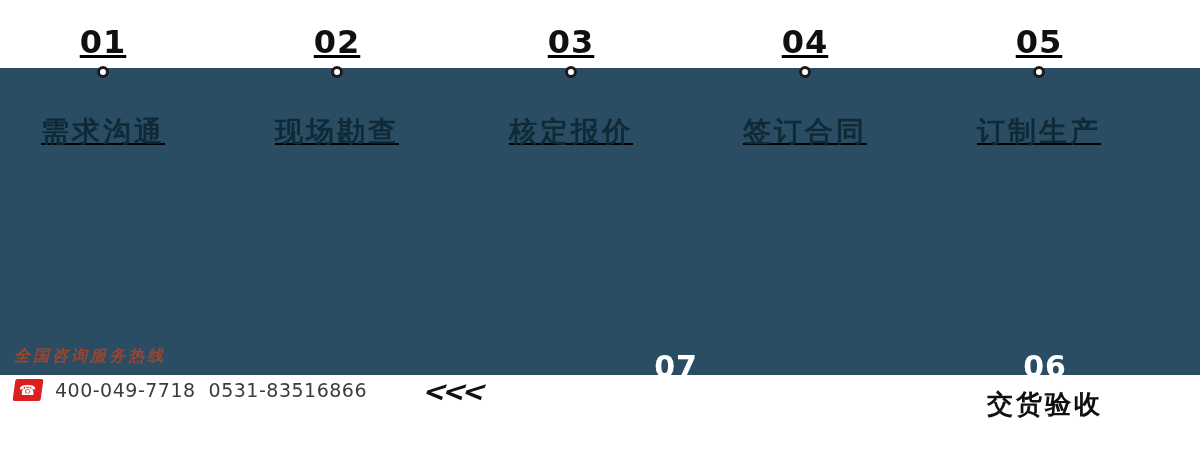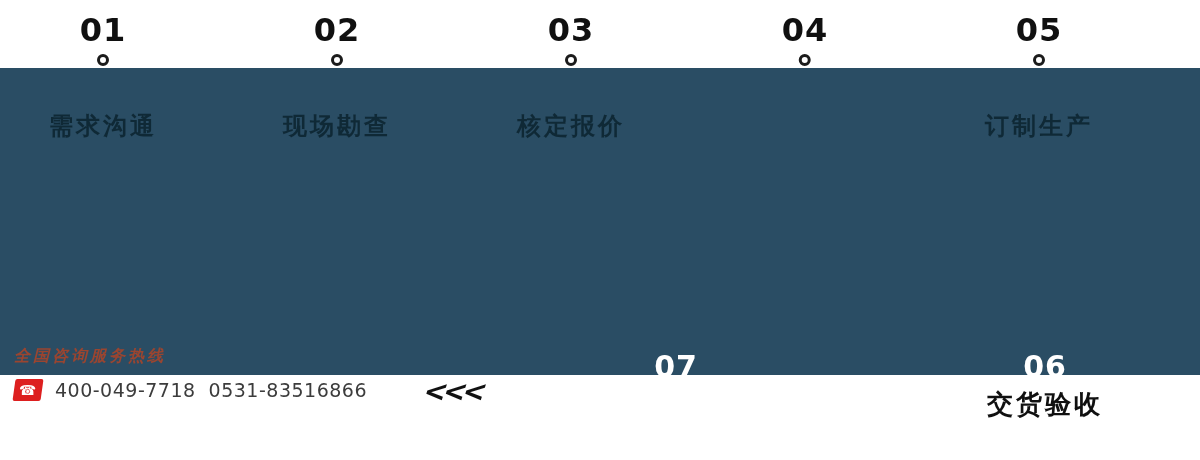--- a/index.html
+++ b/index.html
@@ -20,38 +20,38 @@
     width:100%; height:307px;
     background:#2a4d64;
   }
 
   
   .step {
     position:absolute;
     text-align:center;
     transform:translateX(-50%);
   }
-  .step-top { top:12px; }
+  .step-top { top:24px;text-decoration:underline; }
   .step-top .num {
     font-size:32px;
     font-weight:bold;
     color:#101010;
     letter-spacing:1px;
     line-height:1.15;
   }
   .step-top .dot {
     width:12px; height:12px;
     border:3px solid #1b1b1b;
     border-radius:50%;
     background:#ffffff;
     margin:5px auto 0;
   }
   .step-top .label {
-    margin-top:44px;
-    font-size:24px;
+    margin-top:35px;
+    font-size:28px;
     font-weight:bold;
     color:#0f2936;
     letter-spacing:3px;
     white-space:nowrap;
   }
   .s1{left:103px} .s2{left:337px} .s3{left:571px} .s4{left:805px} .s5{left:1039px}
 
   .step-bottom { top:350px; }
   .step-bottom .num {
     font-size:30px;
@@ -143,20 +143,21 @@
     <div class="label">现场勘查</div>
   </div>
   <div class="step step-top s3">
     <div class="num">03</div>
     <div class="dot"></div>
     <div class="label">核定报价</div>
   </div>
   <div class="step step-top s4">
     <div class="num">04</div>
     <div class="dot"></div>
+    <div class="label">签订合同</div>
   </div>
   <div class="step step-top s5">
     <div class="num">05</div>
     <div class="dot"></div>
     <div class="label">订制生产</div>
   </div>
 
   <div class="step step-bottom b1">
     <div class="num">07</div>
   </div>

